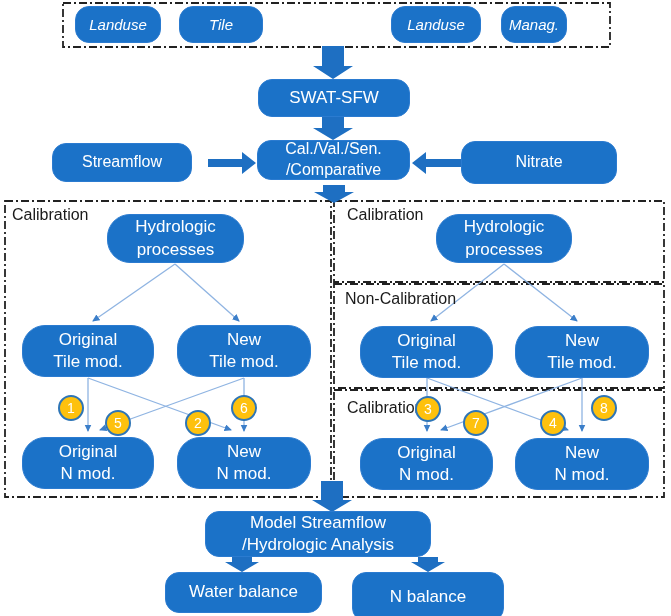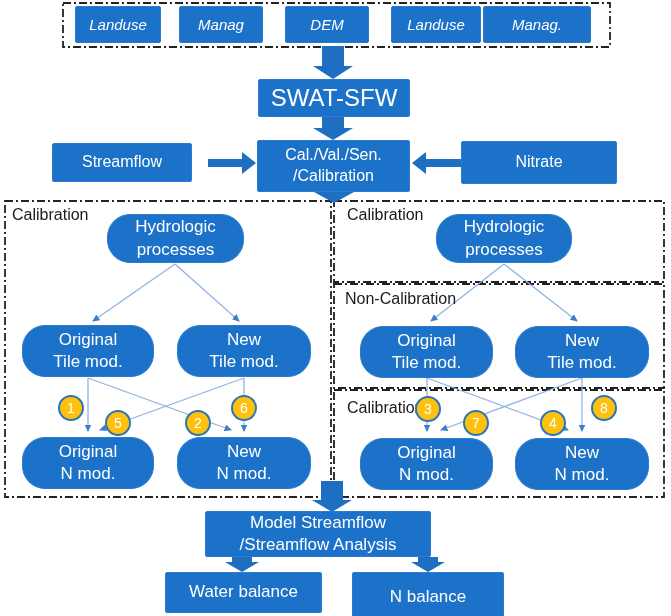--- a/index.html
+++ b/index.html
@@ -8,24 +8,24 @@
     font-family:"Liberation Sans",sans-serif;overflow:hidden;
   }
   .wires{position:absolute;left:0;top:0;z-index:0;}
   .dash{fill:none;stroke:var(--panel-border,#222);stroke-width:1.8;stroke-dasharray:8 3 2 3;}
   .blockarrow{fill:var(--arrow-fill,#1b72c8);}
   .wire{stroke:var(--connector-line,#8fb4e2);stroke-width:1.3;fill:none;marker-end:url(#ah);}
   .box{
     position:absolute;z-index:2;background:var(--box-fill,#1b72c8);
     border:1px solid var(--box-border,#2060a8);color:var(--box-text,#fff);
     display:flex;flex-direction:column;align-items:center;justify-content:center;
-    text-align:center;border-radius:2px;box-sizing:border-box;line-height:1.3;
+    text-align:center;border-radius:14px;box-sizing:border-box;line-height:1.3;
   }
   .box.round{border-radius:23px;}
-  .fs15{font-size:15px;} .fs16{font-size:16px;} .fs17{font-size:17px;} .fs18{font-size:24px;}
+  .fs15{font-size:15px;} .fs16{font-size:16px;} .fs17{font-size:17px;} .fs18{font-size:17px;}
   .italic{font-style:italic;}
   .panel-label{
     position:absolute;z-index:2;color:var(--label-text,#1a1a1a);font-size:16px;
   }
   .circle{
     position:absolute;z-index:3;width:26px;height:26px;border-radius:50%;
     background:var(--circle-fill,#fec10d);border:2px solid var(--circle-border,#2e75b6);
     color:var(--circle-text,#fff);font-size:14px;display:flex;align-items:center;
     justify-content:center;box-sizing:border-box;
   }
@@ -69,38 +69,35 @@
     <line class="wire" x1="427" y1="378" x2="427" y2="431"></line>
     <line class="wire" x1="582" y1="378" x2="582" y2="431"></line>
     <line class="wire" x1="582" y1="378" x2="441" y2="430"></line>
     <line class="wire" x1="427" y1="378" x2="568" y2="430"></line>
   </svg>
 
   <div class="box fs15 italic" style="left:75px;top:6px;width:86px;height:37px">
       <span>Landuse</span>
     </div>
   <div class="box fs15 italic" style="left:179px;top:6px;width:84px;height:37px">
-      <span>Manag</span>
-    </div>
-  <div class="box fs15 italic" style="left:285px;top:6px;width:84px;height:37px">
-      <span>DEM</span>
+      <span>Tile</span>
     </div>
   <div class="box fs15 italic" style="left:391px;top:6px;width:90px;height:37px">
       <span>Landuse</span>
     </div>
-  <div class="box fs15 italic" style="left:483px;top:6px;width:108px;height:37px">
+  <div class="box fs15 italic" style="left:501px;top:6px;width:66px;height:37px">
       <span>Manag.</span>
     </div>
 
   <div class="box fs18" style="left:258px;top:79px;width:152px;height:38px">
     <span>SWAT-SFW</span>
   </div>
-  <div class="box fs16" style="left:257px;top:140px;width:153px;height:52px">
+  <div class="box fs16" style="left:257px;top:140px;width:153px;height:40px">
     <span>Cal./Val./Sen.</span>
-    <span>/Calibration</span>
+    <span>/Comparative</span>
   </div>
   <div class="box fs16" style="left:52px;top:143px;width:140px;height:39px">
     <span>Streamflow</span>
   </div>
   <div class="box fs16" style="left:461px;top:141px;width:156px;height:43px">
     <span>Nitrate</span>
   </div>
 
   <div class="panel-label" style="left:12px;top:206px">Calibration</div>
   <div class="panel-label" style="left:347px;top:206px">Calibration</div>
@@ -153,21 +150,21 @@
   <div class="circle" style="left:105px;top:410px">5</div>
   <div class="circle" style="left:185px;top:410px">2</div>
   <div class="circle" style="left:231px;top:395px">6</div>
   <div class="circle" style="left:415px;top:396px">3</div>
   <div class="circle" style="left:463px;top:410px">7</div>
   <div class="circle" style="left:540px;top:410px">4</div>
   <div class="circle" style="left:591px;top:395px">8</div>
 
   <div class="box fs17" style="left:205px;top:511px;width:226px;height:46px">
     <span>Model Streamflow</span>
-    <span>/Streamflow Analysis</span>
+    <span>/Hydrologic Analysis</span>
   </div>
   <div class="box fs17" style="left:165px;top:572px;width:157px;height:41px">
     <span>Water balance</span>
   </div>
   <div class="box fs17" style="left:352px;top:572px;width:152px;height:50px">
     <span>N balance</span>
   </div>
 
 </div>
 

